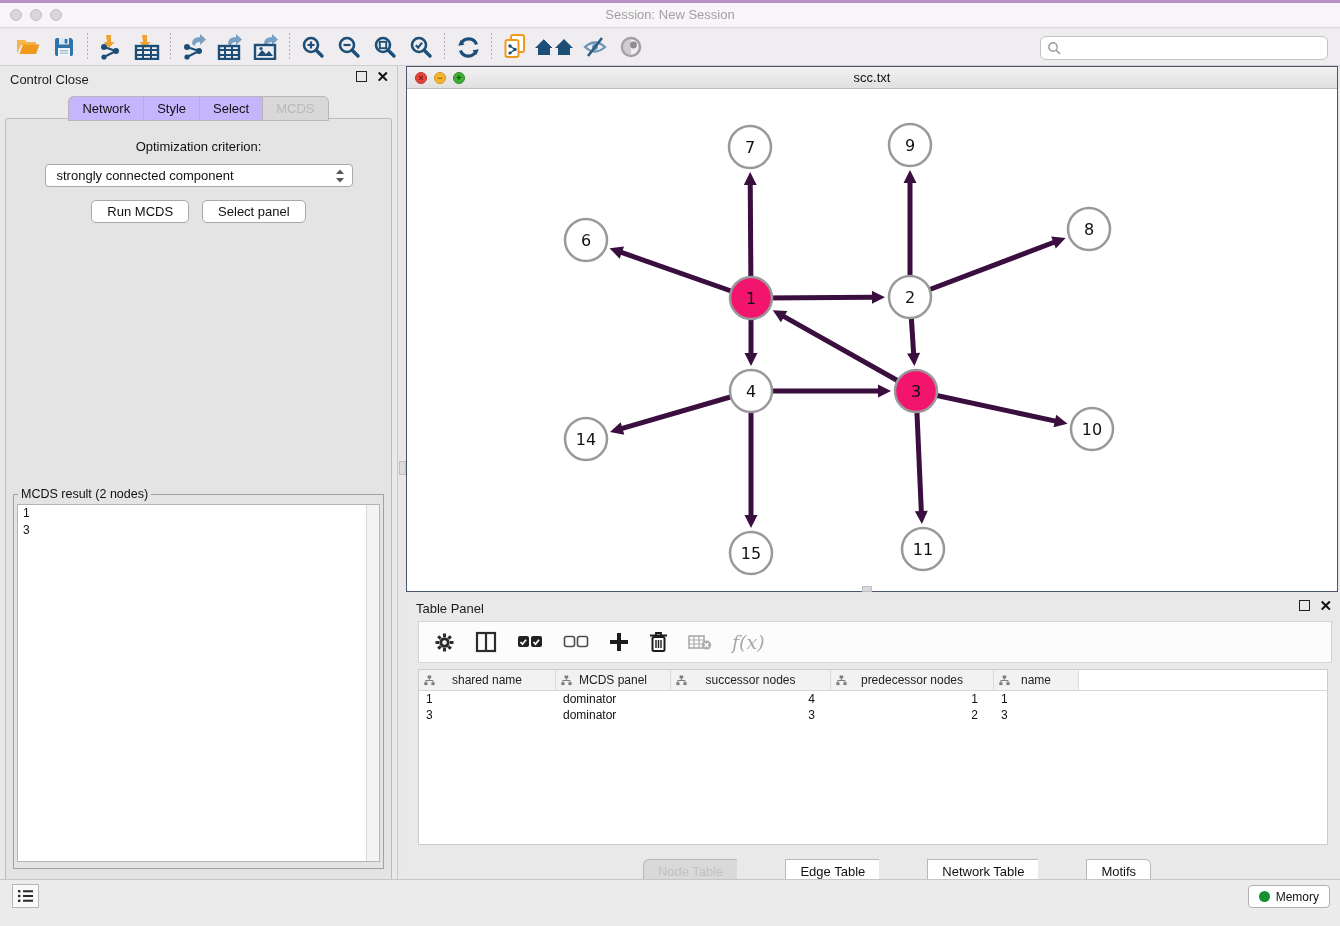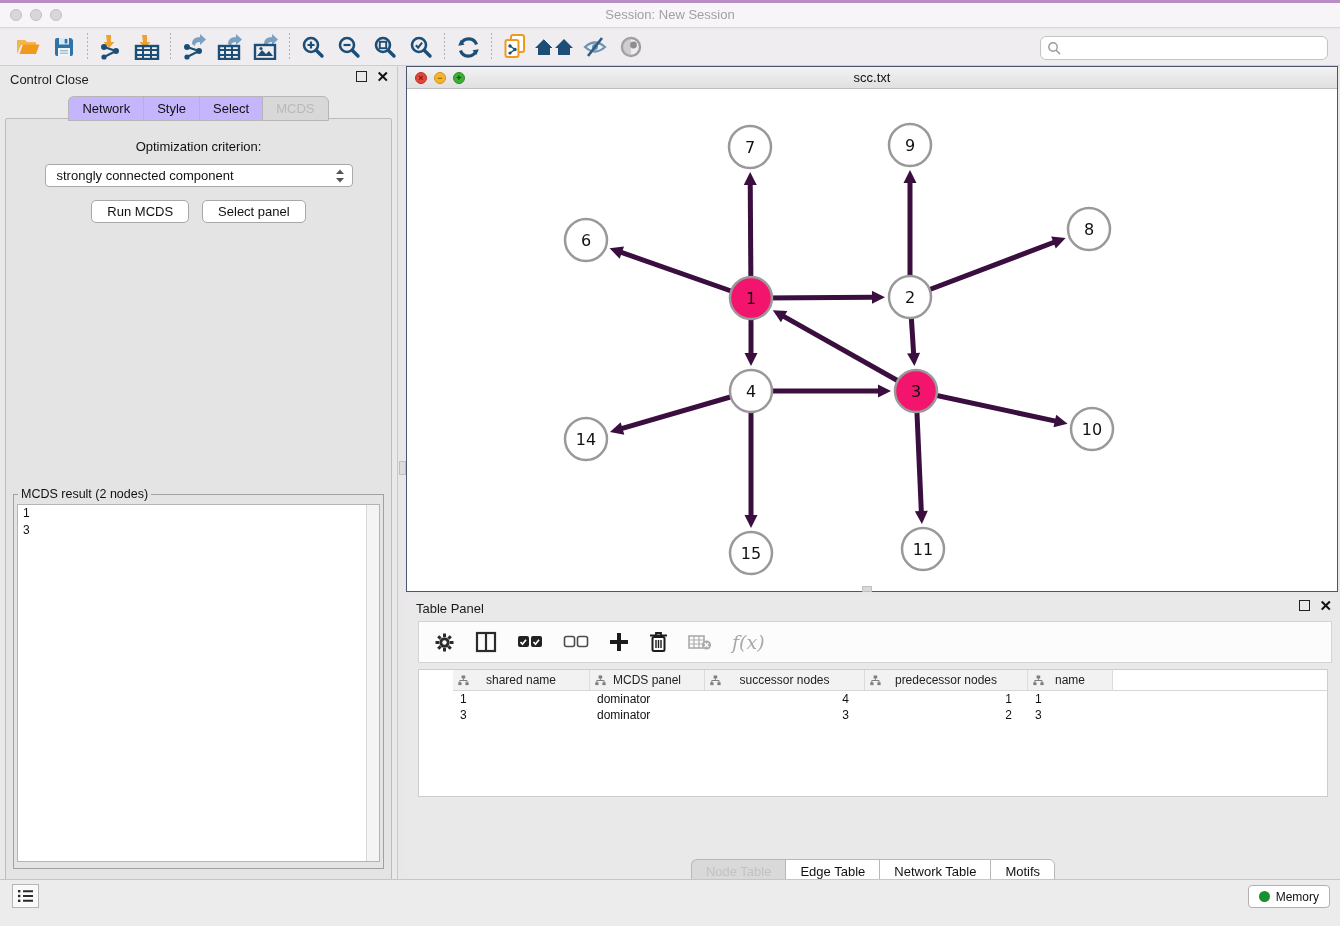--- a/index.html
+++ b/index.html
@@ -65,28 +65,28 @@
   .mac.yellow { background:#f7b52e; border:1px solid #d1921c; color:#8a5d07; }
   .mac.green { background:#3fae36; border:1px solid #2f8c28; color:#0d4d0a; }
   .net-canvas { position:absolute; top:22px; left:0; width:930px; height:502px; background:#fff; }
   .net-grip { position:absolute; bottom:-1px; left:455px; width:10px; height:6px; background:#d9d9d9; border:1px solid #c0c0c0; }
 
   
   .table-panel { position:absolute; left:406px; top:595px; right:0; bottom:33px; background:#e9e9e9; }
   .tp-toolbar { position:absolute; left:12px; right:8px; top:26px; height:42px; background:#fcfcfc; border:1px solid #d5d3d5; display:flex; align-items:center; gap:20px; padding-left:15px; }
   .tp-icon { display:flex; align-items:center; justify-content:center; }
   .fx-label { font-family:"DejaVu Serif", serif; font-style:italic; font-size:19px; color:#a8a8a8; }
-  .tp-table { position:absolute; left:12px; right:12px; top:74px; height:128px; background:#fff; border:1px solid #cecccd; overflow:hidden;padding-left:34px; }
+  .tp-table { position:absolute; left:12px; right:12px; top:74px; height:176px; background:#fff; border:1px solid #cecccd; overflow:hidden; }
   .tp-head { display:flex; height:21px; border-bottom:1px solid #d7d7d7; }
   .th { background:#f2f2f2; border-right:1px solid #dcdcdc; display:flex; align-items:center; justify-content:center; gap:6px; font-size:12px; color:#222; position:relative; }
   .th .hier { position:absolute; left:5px; top:5px; }
   .tp-row { display:flex; height:16px; align-items:center; }
   .td { font-size:12px; color:#111; white-space:nowrap; overflow:hidden; }
   .tp-tabs { position:absolute; left:0; right:0; bottom:9px; display:flex; justify-content:center; }
-  .tp-tab { font-size:13px; padding:4px 14px; background:#fff; border:1px solid #b9b7b9; border-right:none; color:#111; }
+  .tp-tab { font-size:13px; padding:4px 14px; background:#fff; border:1px solid #b9b7b9; border-right:none; color:#111;margin-left:48px; }
   .tp-tab:first-child { border-top-left-radius:6px; border-bottom-left-radius:6px; }
   .tp-tab:last-child { border-right:1px solid #b9b7b9; border-top-right-radius:6px; border-bottom-right-radius:6px; }
   .tp-tab.active { background:#d9d9d9; color:#c2c2c2; }
 
   
   .status-bar { position:absolute; left:0; right:0; bottom:0; height:47px; background:#ececec; border-top:1px solid #c7c5c7; }
   .sb-left-btn { position:absolute; left:12px; top:4px; width:27px; height:24px; background:#fafafa; border:1px solid #b6b4b6; display:flex; align-items:center; justify-content:center; }
   .memory-btn { position:absolute; right:10px; top:5px; height:23px; background:#fff; border:1px solid #b2b0b2; border-radius:4px; display:flex; align-items:center; gap:6px; padding:0 10px; }
   .memory-dot { width:11px; height:11px; border-radius:50%; background:#17912f; }
   .memory-label { font-size:12px; color:#111; }

